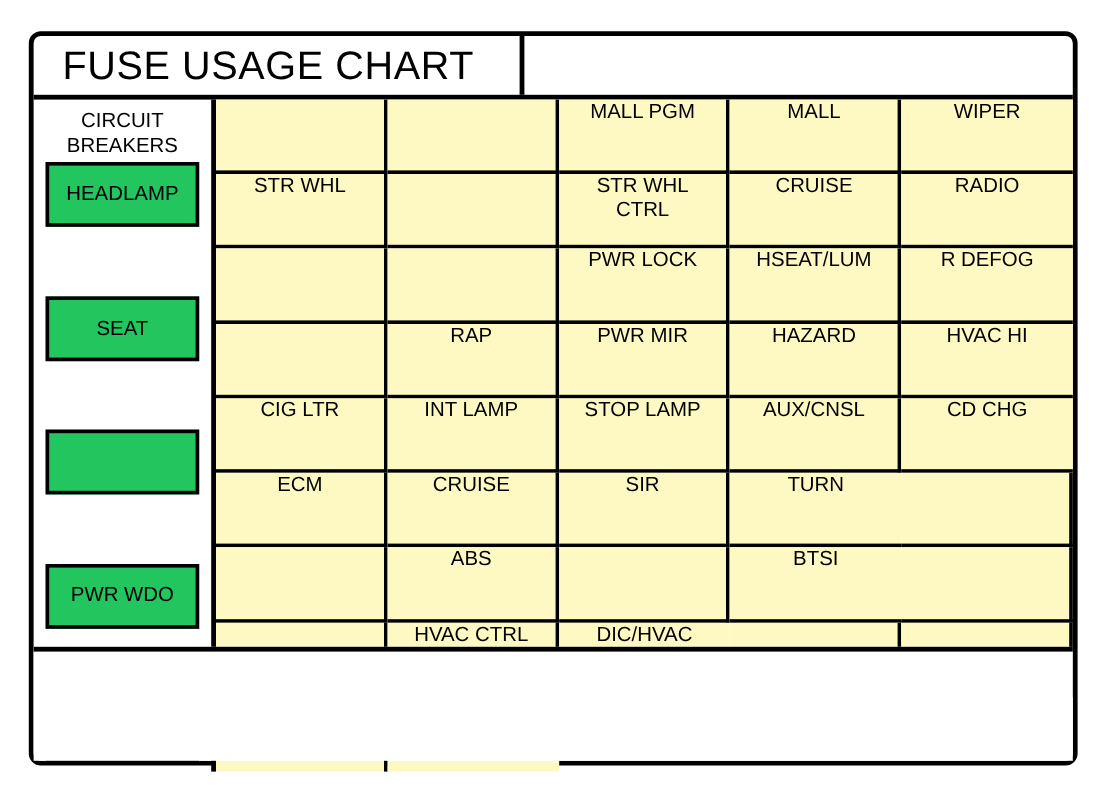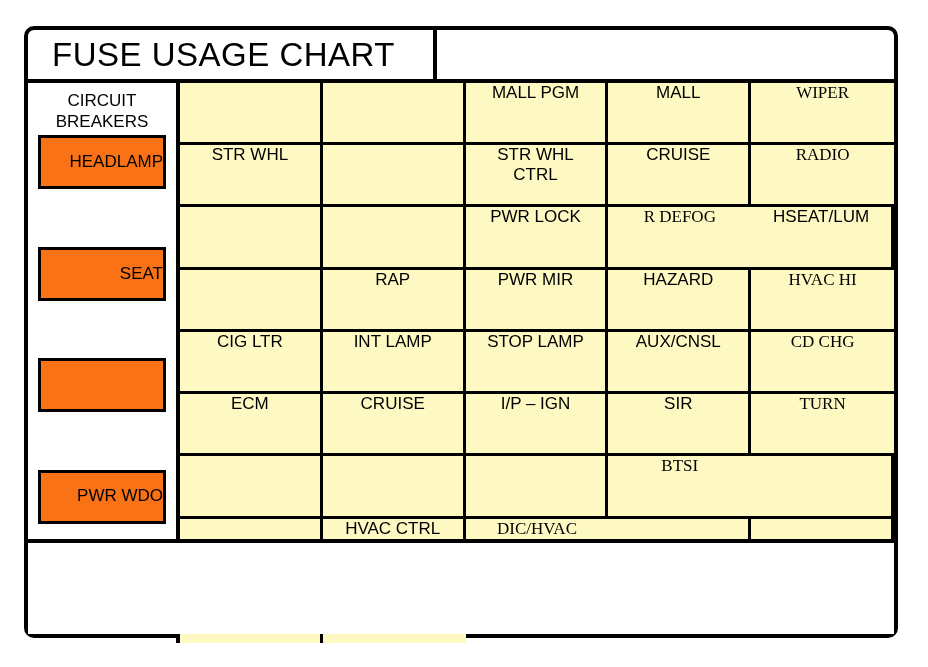--- a/index.html
+++ b/index.html
@@ -95,22 +95,22 @@
     flex-direction: column;
     justify-content: space-between;
     padding-bottom: 4px;
   }
   .breaker-box {
     height: 54px;
     border: 3px solid #000000;
     box-sizing: border-box;
     display: flex;
     align-items: center;
-    justify-content: flex-end;
-    background: #f97316;
+    justify-content: center;
+    background: #22c55e;
   }
   .breaker-label {
     font-size: 17px;
     line-height: 1.1;
     text-align: center;
     white-space: nowrap;
   }
 
   
   #fuse-grid {
@@ -125,21 +125,20 @@
     border-bottom: 3px solid #000000;
     box-sizing: border-box;
     display: flex;
     align-items: flex-start;
     justify-content: center;
     padding: 0 3px;
     background: #fef9c3;
   }
   .grid-cell.last-col {
     border-right: none;
-    font-family: Liberation Serif, serif;
   }
   .grid-cell.last-row {
     border-bottom: none;
   }
   .cell-label {
     font-size: 17px;
     line-height: 1.18;
     text-align: center;
     white-space: pre-line;
   }
@@ -226,27 +225,27 @@
         </div>
         <div class="grid-cell">
           <span class="cell-label"></span>
         </div>
         <div class="grid-cell">
           <span class="cell-label"></span>
         </div>
         <div class="grid-cell">
           <span class="cell-label">PWR LOCK</span>
         </div>
+        <div class="grid-cell">
+          <span class="cell-label">HSEAT/LUM</span>
+        </div>
         <div class="grid-cell last-col">
           <span class="cell-label">R DEFOG</span>
         </div>
         <div class="grid-cell">
-          <span class="cell-label">HSEAT/LUM</span>
-        </div>
-        <div class="grid-cell">
           <span class="cell-label"></span>
         </div>
         <div class="grid-cell">
           <span class="cell-label">RAP</span>
         </div>
         <div class="grid-cell">
           <span class="cell-label">PWR MIR</span>
         </div>
         <div class="grid-cell">
           <span class="cell-label">HAZARD</span>
@@ -269,33 +268,33 @@
         <div class="grid-cell last-col">
           <span class="cell-label">CD CHG</span>
         </div>
         <div class="grid-cell">
           <span class="cell-label">ECM</span>
         </div>
         <div class="grid-cell">
           <span class="cell-label">CRUISE</span>
         </div>
         <div class="grid-cell">
-          <span class="cell-label">I/P – IGN</span>
-        </div>
-        <div class="grid-cell">
           <span class="cell-label">SIR</span>
         </div>
         <div class="grid-cell last-col">
           <span class="cell-label">TURN</span>
         </div>
         <div class="grid-cell">
           <span class="cell-label"></span>
         </div>
         <div class="grid-cell">
           <span class="cell-label"></span>
+        </div>
+        <div class="grid-cell">
+          <span class="cell-label">ABS</span>
         </div>
         <div class="grid-cell">
           <span class="cell-label"></span>
         </div>
         <div class="grid-cell last-col">
           <span class="cell-label">BTSI</span>
         </div>
         <div class="grid-cell">
           <span class="cell-label"></span>
         </div>

